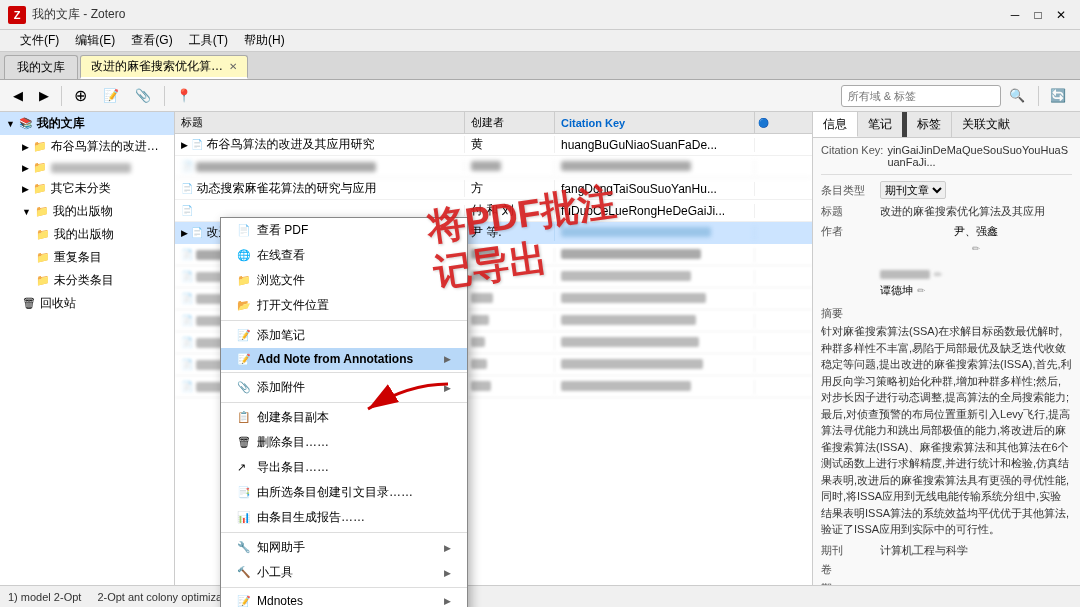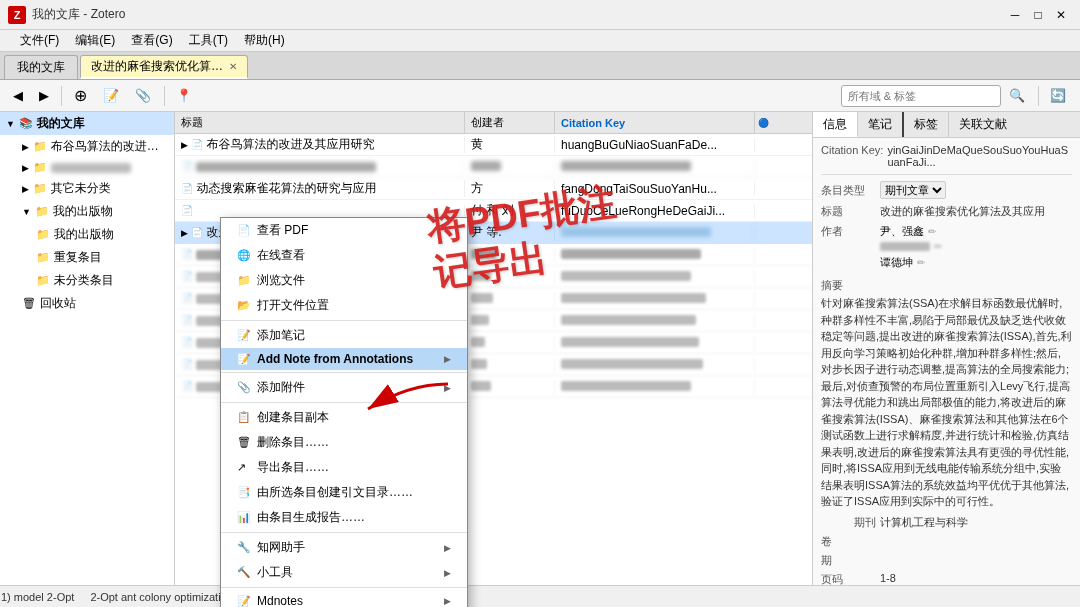--- a/index.html
+++ b/index.html
@@ -220,21 +220,21 @@
         <div style="width:200px; flex-shrink:0; padding:0 6px; border-right:1px solid #f0f0f0;"><span style="display:inline-block; width:130px; height:10px; background:#bbb; border-radius:2px;"></span></div>
       </div>
 
     </div>
   </div>
 
   <div style="width:268px; background:#f9f9f9; border-left:1px solid #ccc; flex-shrink:0; overflow-y:auto; display:flex; flex-direction:column;">
 
     <div style="height:26px; display:flex; border-bottom:1px solid #ccc; background:#e8e8e8; flex-shrink:0;">
       <div style="padding:0 10px; display:flex; align-items:center; font-size:12px; cursor:pointer; background:#fff; border-right:1px solid #ccc; border-bottom:1px solid #fff;">信息</div>
-      <div style="padding:0 10px; display:flex; align-items:center; font-size:12px; cursor:pointer; border-right:2px solid #404040;">笔记</div>
+      <div style="padding:0 10px; display:flex; align-items:center; font-size:12px; cursor:pointer; border-right:5px solid #404040;">笔记</div>
       <div style="padding:0 10px; display:flex; align-items:center; font-size:12px; cursor:pointer; border-right:1px solid #ccc;">标签</div>
       <div style="padding:0 10px; display:flex; align-items:center; font-size:12px; cursor:pointer;">关联文献</div>
     </div>
 
     <div style="padding:6px 8px; font-size:11px; overflow-y:auto; flex:1;">
 
       <div style="margin-bottom:6px; display:flex; gap:4px; align-items:flex-start;">
         <span style="color:#555; font-size:11px; white-space:nowrap;">Citation Key:</span>
         <span style="color:#333; font-size:11px; word-break:break-all;">yinGaiJinDeMaQueSouSuoYouHuaSuanFaJi...</span>
       </div>
@@ -246,42 +246,42 @@
       </div>
 
       <div style="margin-bottom:5px; display:flex; gap:4px; align-items:flex-start;">
         <span style="color:#555; min-width:55px; font-size:11px; flex-shrink:0;">标题</span>
         <span style="color:#333; font-size:11px; line-height:1.4;">改进的麻雀搜索优化算法及其应用</span>
       </div>
 
       <div style="margin-bottom:5px; display:flex; gap:4px; align-items:flex-start;">
         <span style="color:#555; min-width:55px; font-size:11px; flex-shrink:0;">作者</span>
         <div style="flex:1;">
-          <div style="display:flex; align-items:center; gap:4px; margin-bottom:2px;">
+          <div style="display:flex; align-items:center; gap:4px; margin-bottom:15px;flex-direction:column;">
             <span style="font-size:11px;">尹、强鑫</span>
             <span style="color:#999; font-size:10px; cursor:pointer;">✏</span>
           </div>
           <div style="display:flex; align-items:center; gap:4px; margin-bottom:3px; filter:blur(1.5px);">
             <span style="display:inline-block; width:50px; height:9px; background:#bbb; border-radius:2px;"></span>
             <span style="color:#999; font-size:10px;">✏</span>
           </div>
           <div style="display:flex; align-items:center; gap:4px; margin-bottom:3px;">
             <span style="font-size:11px;">谭德坤</span>
             <span style="color:#999; font-size:10px; cursor:pointer;">✏</span>
           </div>
         </div>
       </div>
 
       <div style="margin-bottom:5px;">
         <span style="color:#555; font-size:11px; display:block; margin-bottom:2px;">摘要</span>
         <span style="color:#333; font-size:11px; line-height:1.5; display:block;">针对麻雀搜索算法(SSA)在求解目标函数最优解时,种群多样性不丰富,易陷于局部最优及缺乏迭代收敛稳定等问题,提出改进的麻雀搜索算法(ISSA),首先,利用反向学习策略初始化种群,增加种群多样性;然后,对步长因子进行动态调整,提高算法的全局搜索能力;最后,对侦查预警的布局位置重新引入Levy飞行,提高算法寻优能力和跳出局部极值的能力,将改进后的麻雀搜索算法(ISSA)、麻雀搜索算法和其他算法在6个测试函数上进行求解精度,并进行统计和检验,仿真结果表明,改进后的麻雀搜索算法具有更强的寻优性能,同时,将ISSA应用到无线电能传输系统分组中,实验结果表明ISSA算法的系统效益均平优优于其他算法,验证了ISSA应用到实际中的可行性。</span>
       </div>
 
       <div style="margin-bottom:4px; display:flex; gap:4px;">
-        <span style="color:#555; min-width:55px; font-size:11px; flex-shrink:0;text-align:right;">期刊</span>
+        <span style="color:#555; min-width:55px; font-size:11px; flex-shrink:0;">期刊</span>
         <span style="color:#333; font-size:11px;">计算机工程与科学</span>
       </div>
 
       <div style="margin-bottom:4px; display:flex; gap:4px;">
         <span style="color:#555; min-width:55px; font-size:11px; flex-shrink:0;">卷</span>
         <span style="color:#333; font-size:11px;"></span>
       </div>
 
       <div style="margin-bottom:4px; display:flex; gap:4px;">
         <span style="color:#555; min-width:55px; font-size:11px; flex-shrink:0;">期</span>
@@ -392,21 +392,21 @@
         <marker id="arrowhead" markerWidth="10" markerHeight="7" refX="10" refY="3.5" orient="auto">
           <polygon points="0 0, 10 3.5, 0 7" fill="#cc0000"></polygon>
         </marker>
       </defs>
       <path d="M 90 10 Q 50 10 10 35" stroke="#cc0000" stroke-width="3" fill="none" marker-end="url(#arrowhead)"></path>
     </svg>
   </div>
 
 </div>
 
-<div style="height:22px; background:#f0f0f0; border-top:1px solid #ccc; display:flex; align-items:center; padding:0 1px; font-size:11px; color:#333; gap:0;">
+<div style="height:22px; background:#f0f0f0; border-top:1px solid #ccc; display:flex; align-items:center; padding:0 8px; font-size:11px; color:#333; gap:0;">
   <span style="margin-right:16px;">1) model  2-Opt</span>
   <span style="margin-right:16px;">2-Opt ant colony optimization</span>
   <span style="margin-right:16px; filter:blur(1.5px);">贝叶尔函数 mobile robot</span>
   <span>和度</span>
   <div style="flex:1;"></div>
 
 </div>
 
 <div style="height:0; overflow:hidden;"></div>
 

